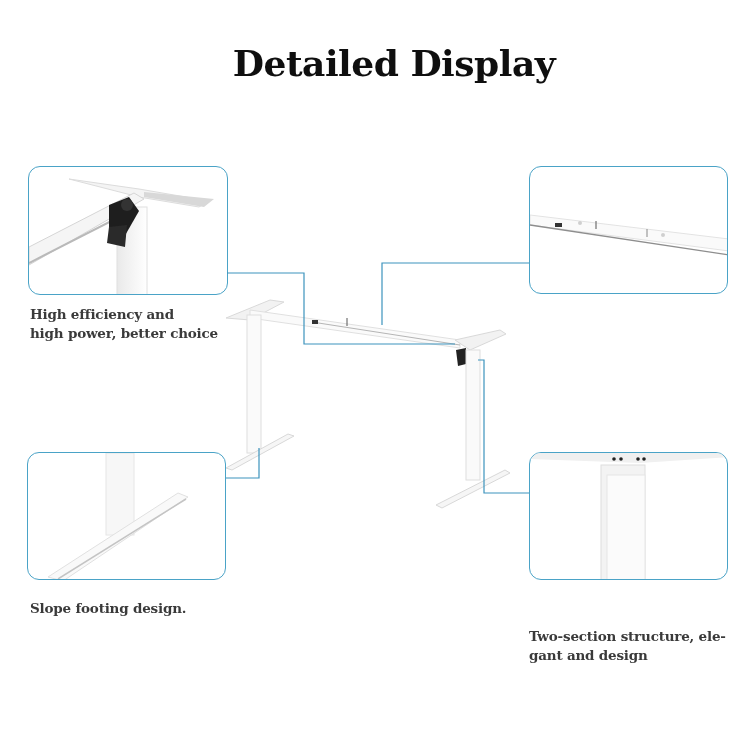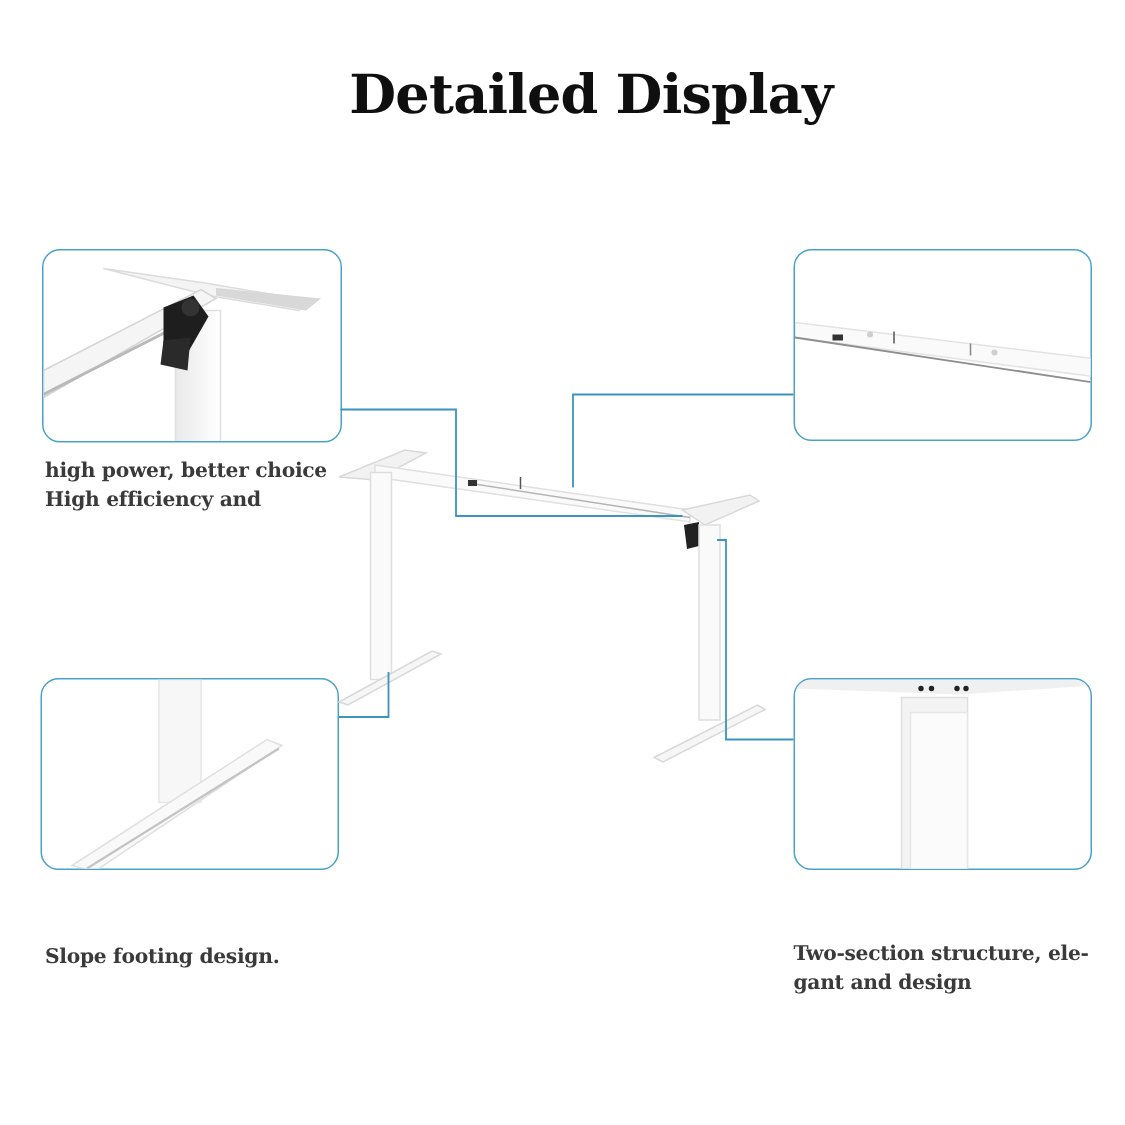--- a/index.html
+++ b/index.html
@@ -26,22 +26,22 @@
     <polygon points="115,25 185,32 175,40 115,30" fill="#d8d8d8"></polygon>
     <polygon points="0,80 105,26 115,32 0,98" fill="#f5f5f5" stroke="#d5d5d5"></polygon>
     <line x1="0" y1="96" x2="100" y2="45" stroke="#b9b9b9" stroke-width="2"></line>
     <rect x="88" y="40" width="30" height="95" fill="url(#g1)" stroke="#e0e0e0"></rect>
     <polygon points="80,38 100,30 110,44 94,72 80,68" fill="#1e1e1e"></polygon>
     <polygon points="80,60 98,58 96,80 78,76" fill="#2a2a2a"></polygon>
     <circle cx="98" cy="38" r="6" fill="#333"></circle>
   </svg>
 </div>
 <div class="caption" style="left:30px;top:305px;">
+  <div>High efficiency and</div>
   <div>high power, better choice</div>
-  <div>High efficiency and</div>
 </div>
 
 <div class="box" style="left:529px;top:166px;width:199px;height:128px;">
   <svg width="199" height="128" viewBox="0 0 199 128">
     <polygon points="0,48 199,72 199,84 0,58" fill="#fafafa" stroke="#e3e3e3"></polygon>
     <line x1="0" y1="58" x2="199" y2="88" stroke="#8e8e8e" stroke-width="1.3"></line>
     <rect x="25" y="56" width="7" height="4" fill="#333"></rect>
     <line x1="66" y1="54" x2="66" y2="62" stroke="#555" stroke-width="1"></line>
     <line x1="117" y1="62" x2="117" y2="70" stroke="#888" stroke-width="1"></line>
     <circle cx="50" cy="56" r="2" fill="#cfcfcf"></circle>
@@ -51,21 +51,21 @@
 <div class="caption" style="left:537px;top:305px;">
 </div>
 
 <div class="box" style="left:27px;top:452px;width:199px;height:128px;">
   <svg width="199" height="128" viewBox="0 0 199 128">
     <rect x="78" y="0" width="28" height="82" fill="#f7f7f7" stroke="#e6e6e6"></rect>
     <polygon points="20,124 150,40 160,44 35,128" fill="#f9f9f9" stroke="#e0e0e0"></polygon>
     <line x1="30" y1="126" x2="158" y2="46" stroke="#c4c4c4" stroke-width="1.5"></line>
   </svg>
 </div>
-<div class="caption" style="left:30px;top:599px;margin-top:30px;">
+<div class="caption" style="left:30px;top:599px;">
   <div>Slope footing design.</div>
 </div>
 
 <div class="box" style="left:529px;top:452px;width:199px;height:128px;">
   <svg width="199" height="128" viewBox="0 0 199 128">
     <polygon points="0,0 199,0 199,4 110,10 0,6" fill="#f0f0f0"></polygon>
     <circle cx="84" cy="6" r="1.8" fill="#222"></circle>
       <circle cx="91" cy="6" r="1.8" fill="#222"></circle>
     <circle cx="108" cy="6" r="1.8" fill="#222"></circle>
       <circle cx="114" cy="6" r="1.8" fill="#222"></circle>

